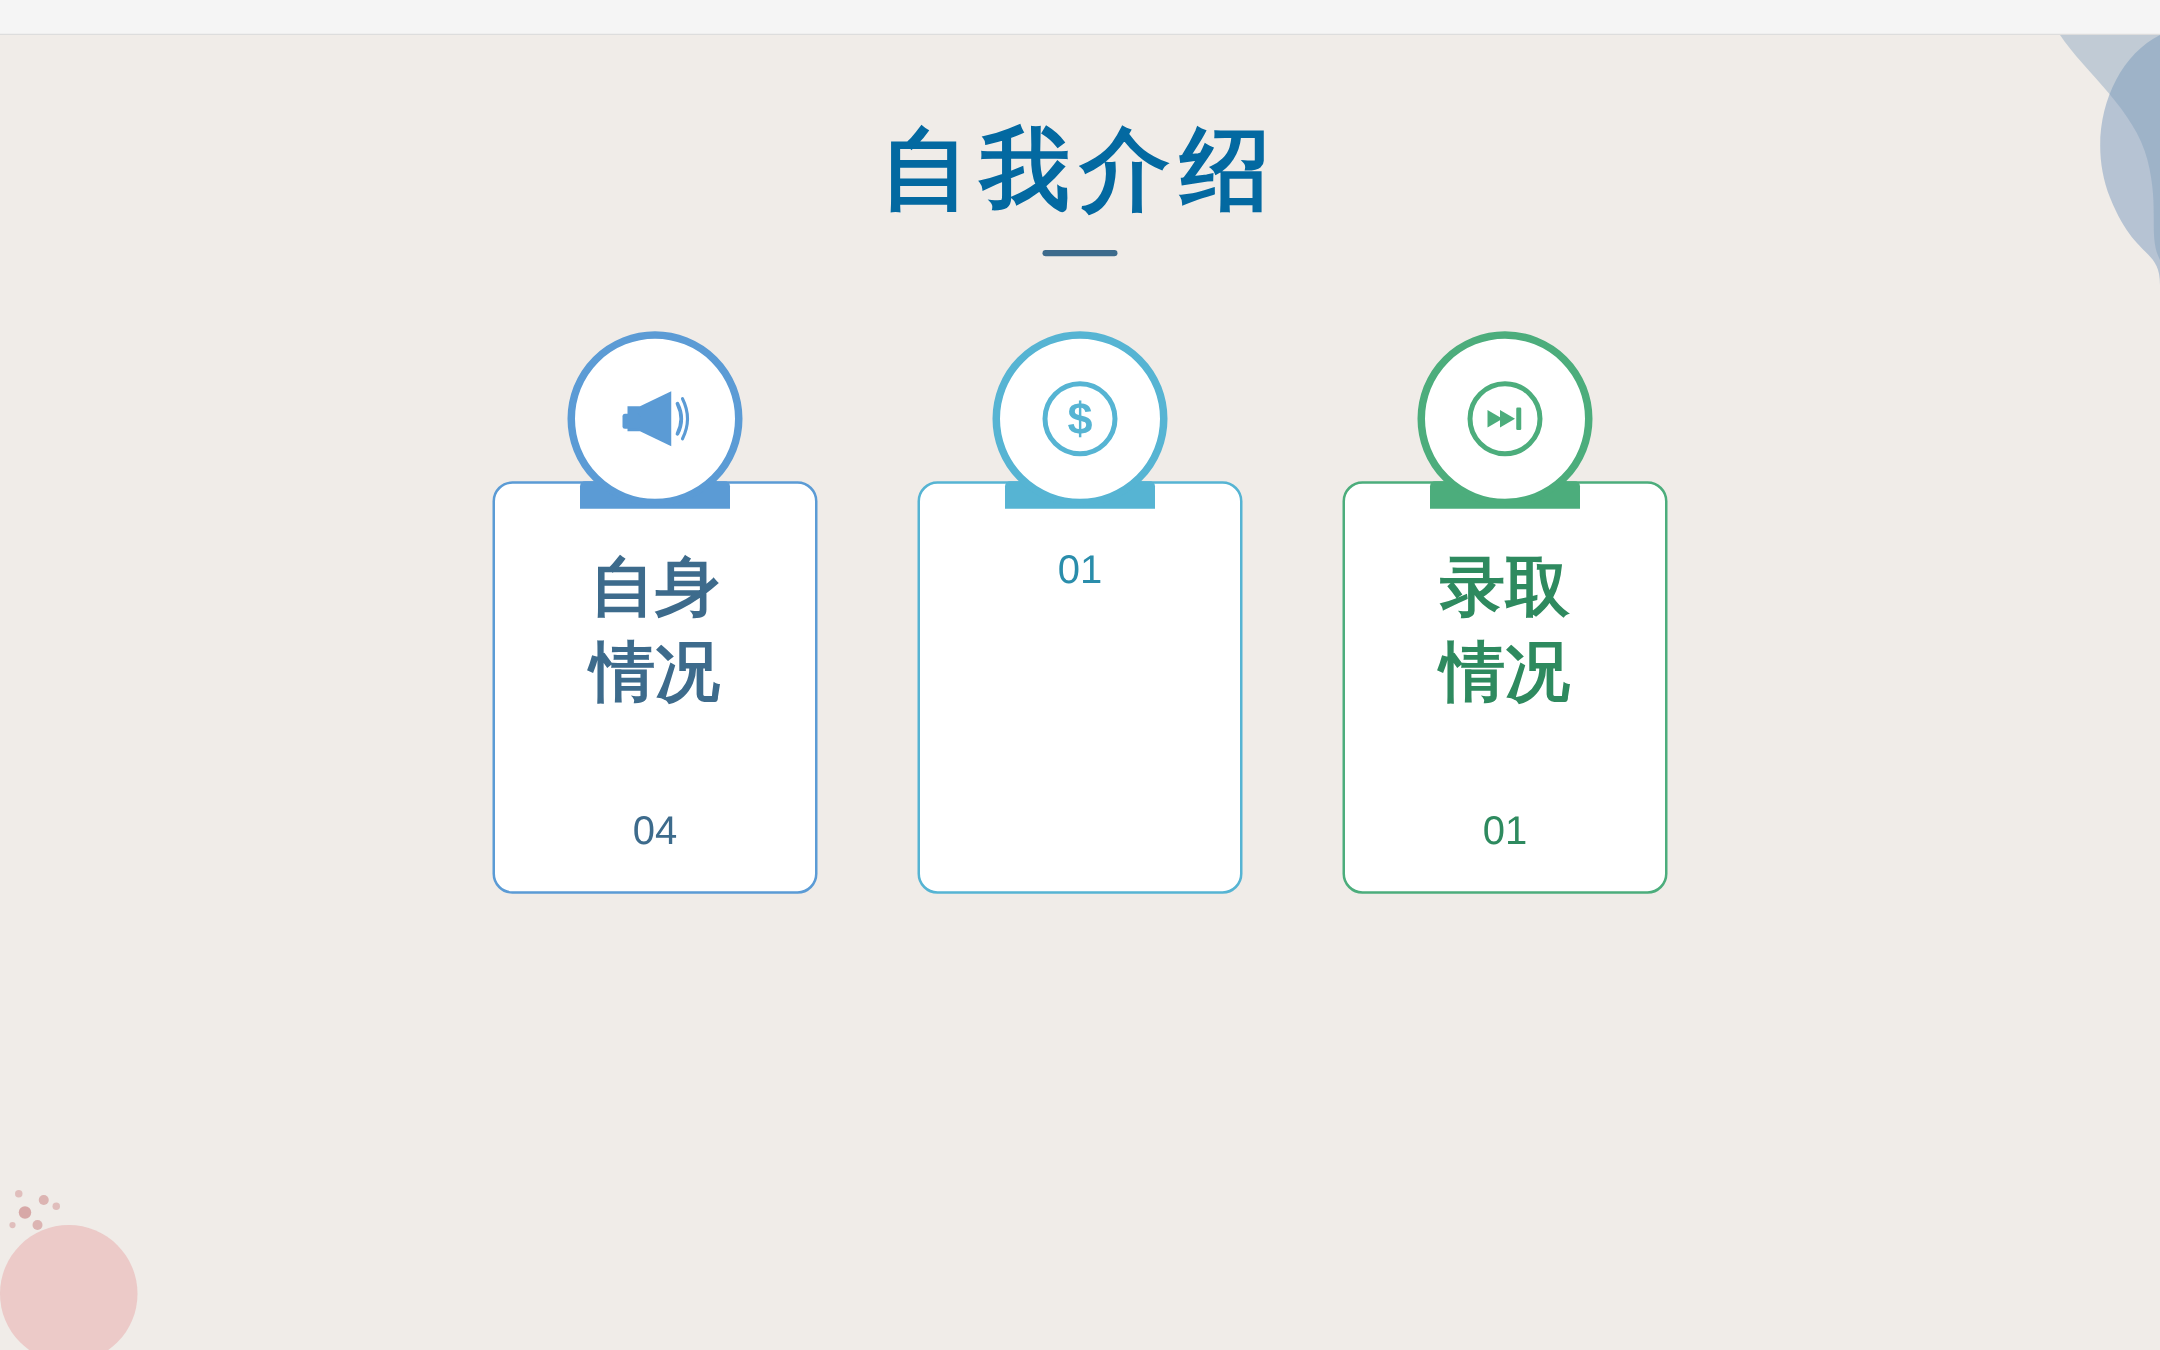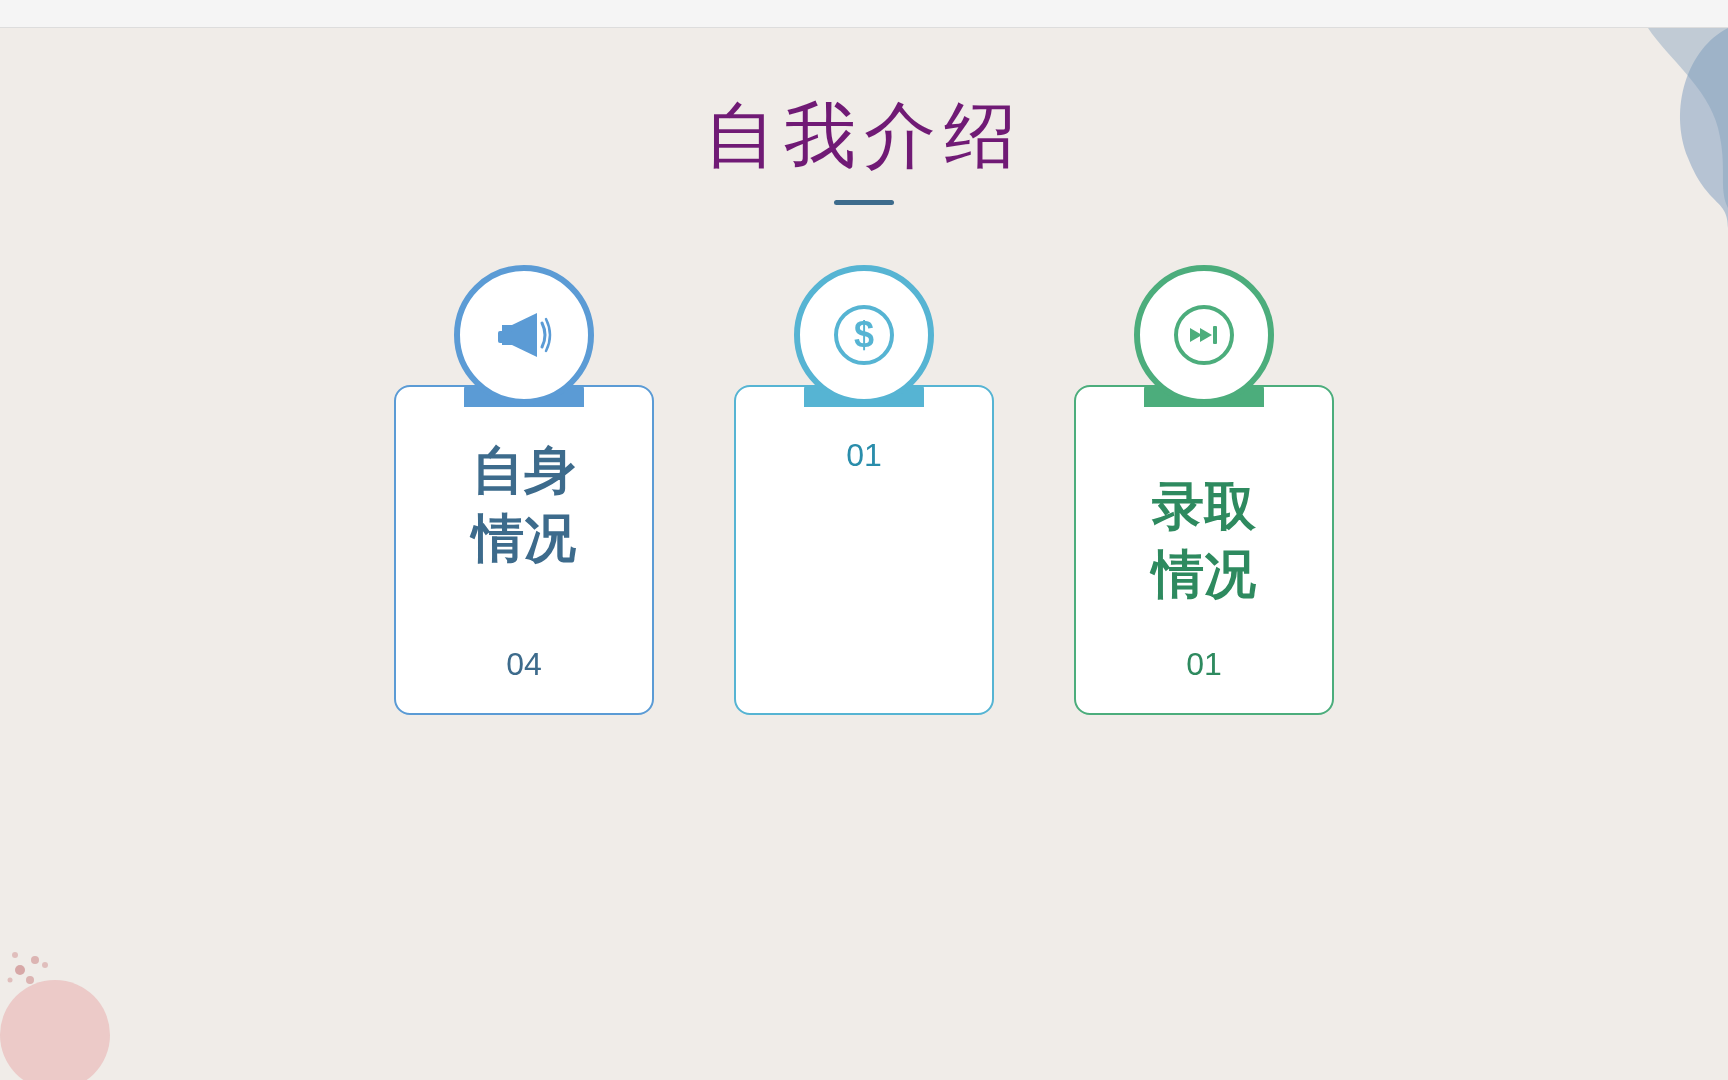--- a/index.html
+++ b/index.html
@@ -55,22 +55,22 @@
     
     .title-section {
       display: flex;
       flex-direction: column;
       align-items: center;
       margin-bottom: 60px;
     }
 
     .main-title {
       font-size: 72px;
-      font-weight: 400;
-      color: #701a75;
+      font-weight: 700;
+      color: #0369a1;
       letter-spacing: 8px;
       margin-bottom: 16px;
     }
 
     .title-underline {
       width: 60px;
       height: 5px;
       background-color: #3d6b8c;
       border-radius: 3px;
     }
@@ -170,21 +170,21 @@
     
     .card-main-text {
       font-size: 52px;
       font-weight: 600;
       text-align: center;
       line-height: 1.3;
     }
 
     .text-blue { color: #3d6b8c; }
     .text-cyan { color: #2a8dab; }
-    .text-green { color: #2e8a5f; margin-top: 36px; }
+    .text-green { color: #2e8a5f; }
 
     .card-number {
       font-size: 32px;
       font-weight: 400;
     }
   </style>
 </head>
 <body>
 
 <div class="toolbar"></div>

